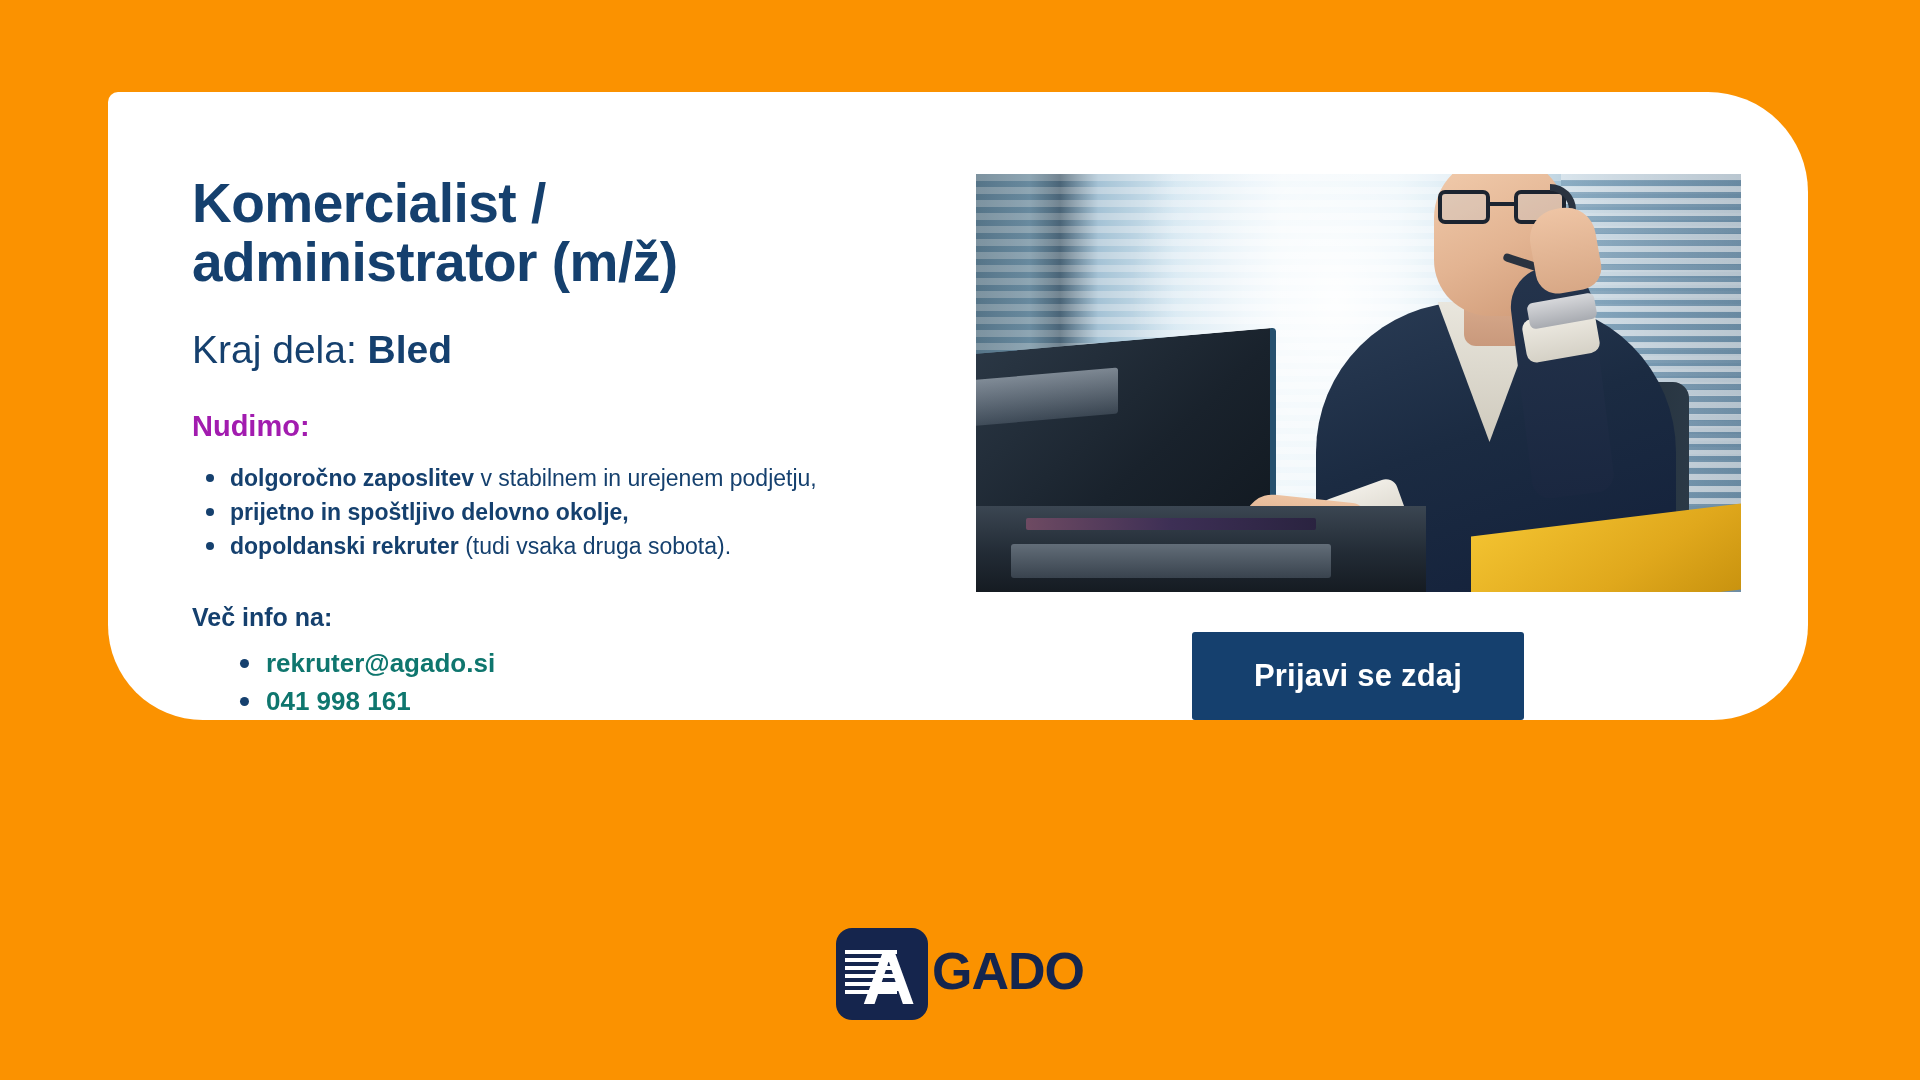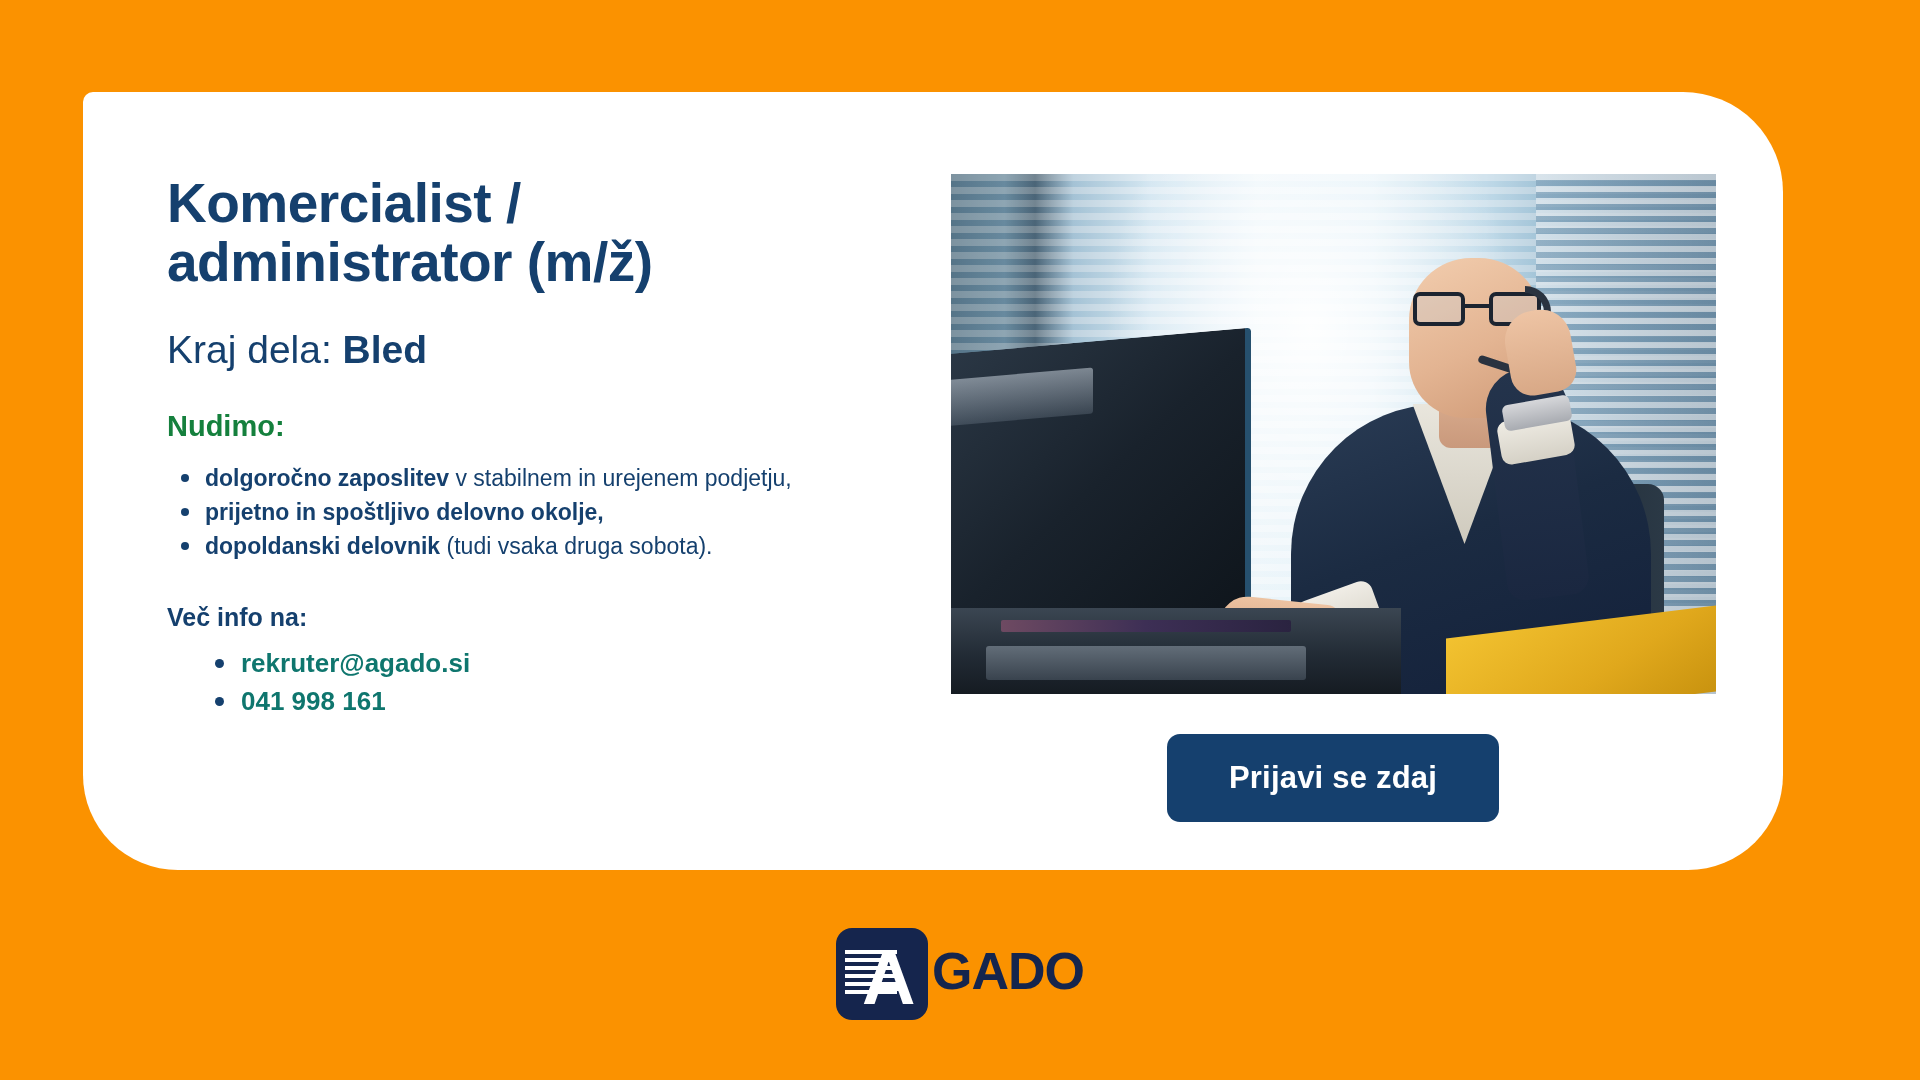--- a/index.html
+++ b/index.html
@@ -12,24 +12,24 @@
 
   body {
     background: #fb9200;
     font-family: "Liberation Sans", sans-serif;
     position: relative;
   }
 
   
   .card {
     position: absolute;
-    left: 83px;
+    left: 108px;
     top: 92px;
     width: 1700px;
-    height: 778px;
+    height: 628px;
     background: #ffffff;
     border-radius: 10px 100px 95px 95px;
     overflow: hidden;
   }
 
   .card-inner {
     display: flex;
     width: 100%;
     height: 100%;
     padding: 0;
@@ -55,21 +55,21 @@
     margin-top: 34px;
     color: #15406e;
     font-size: 39px;
     font-weight: normal;
     line-height: 1.2;
   }
   .location .loc-value { font-weight: bold; }
 
   .offer-heading {
     margin-top: 36px;
-    color: #15803d;
+    color: #a21caf;
     font-size: 29px;
     font-weight: bold;
   }
 
   ul.offer-list {
     margin-top: 18px;
     list-style: none;
     padding-left: 8px;
   }
 
@@ -422,21 +422,21 @@
     justify-content: center;
     width: 765px;
   }
 
   .cta-button {
     background: #15406e;
     color: #ffffff;
     font-size: 31px;
     font-weight: bold;
     border: none;
-    border-radius: 13px;
+    border-radius: 3px;
     padding: 26px 62px;
     cursor: pointer;
     font-family: "Liberation Sans", sans-serif;
     letter-spacing: 0.2px;
   }
 
   
   .logo {
     position: absolute;
     left: 0;
@@ -513,21 +513,21 @@
       <h2 class="offer-heading">Nudimo:</h2>
 
       <ul class="offer-list">
         <li>
           <span class="b">dolgoročno zaposlitev</span><span> v stabilnem in urejenem podjetju,</span>
         </li>
         <li>
           <span class="b">prijetno in spoštljivo delovno okolje,</span><span></span>
         </li>
         <li>
-          <span class="b">dopoldanski delovnik</span><span> (tudi vsaka druga sobota).</span>
+          <span class="b">dopoldanski rekruter</span><span> (tudi vsaka druga sobota).</span>
         </li>
       </ul>
 
       <h2 class="more-info-heading">Več info na:</h2>
 
       <ul class="contact-list">
         <li>
           <span>rekruter@agado.si</span>
         </li>
         <li>

